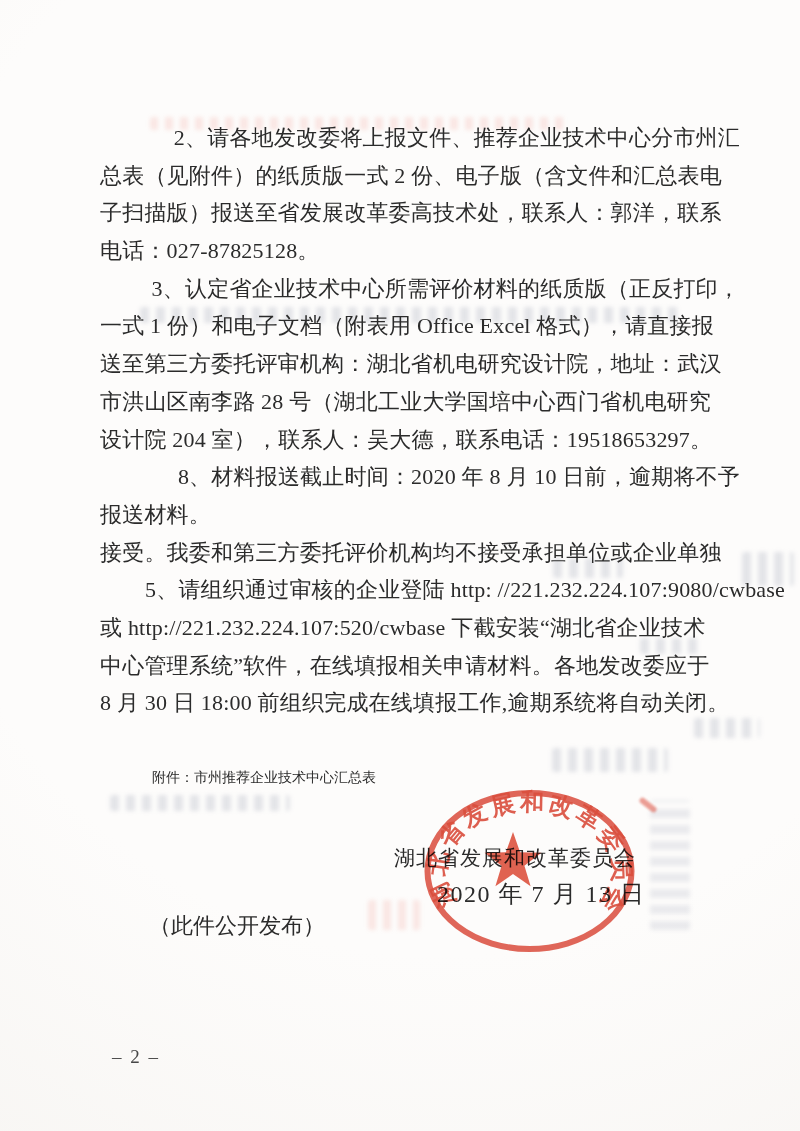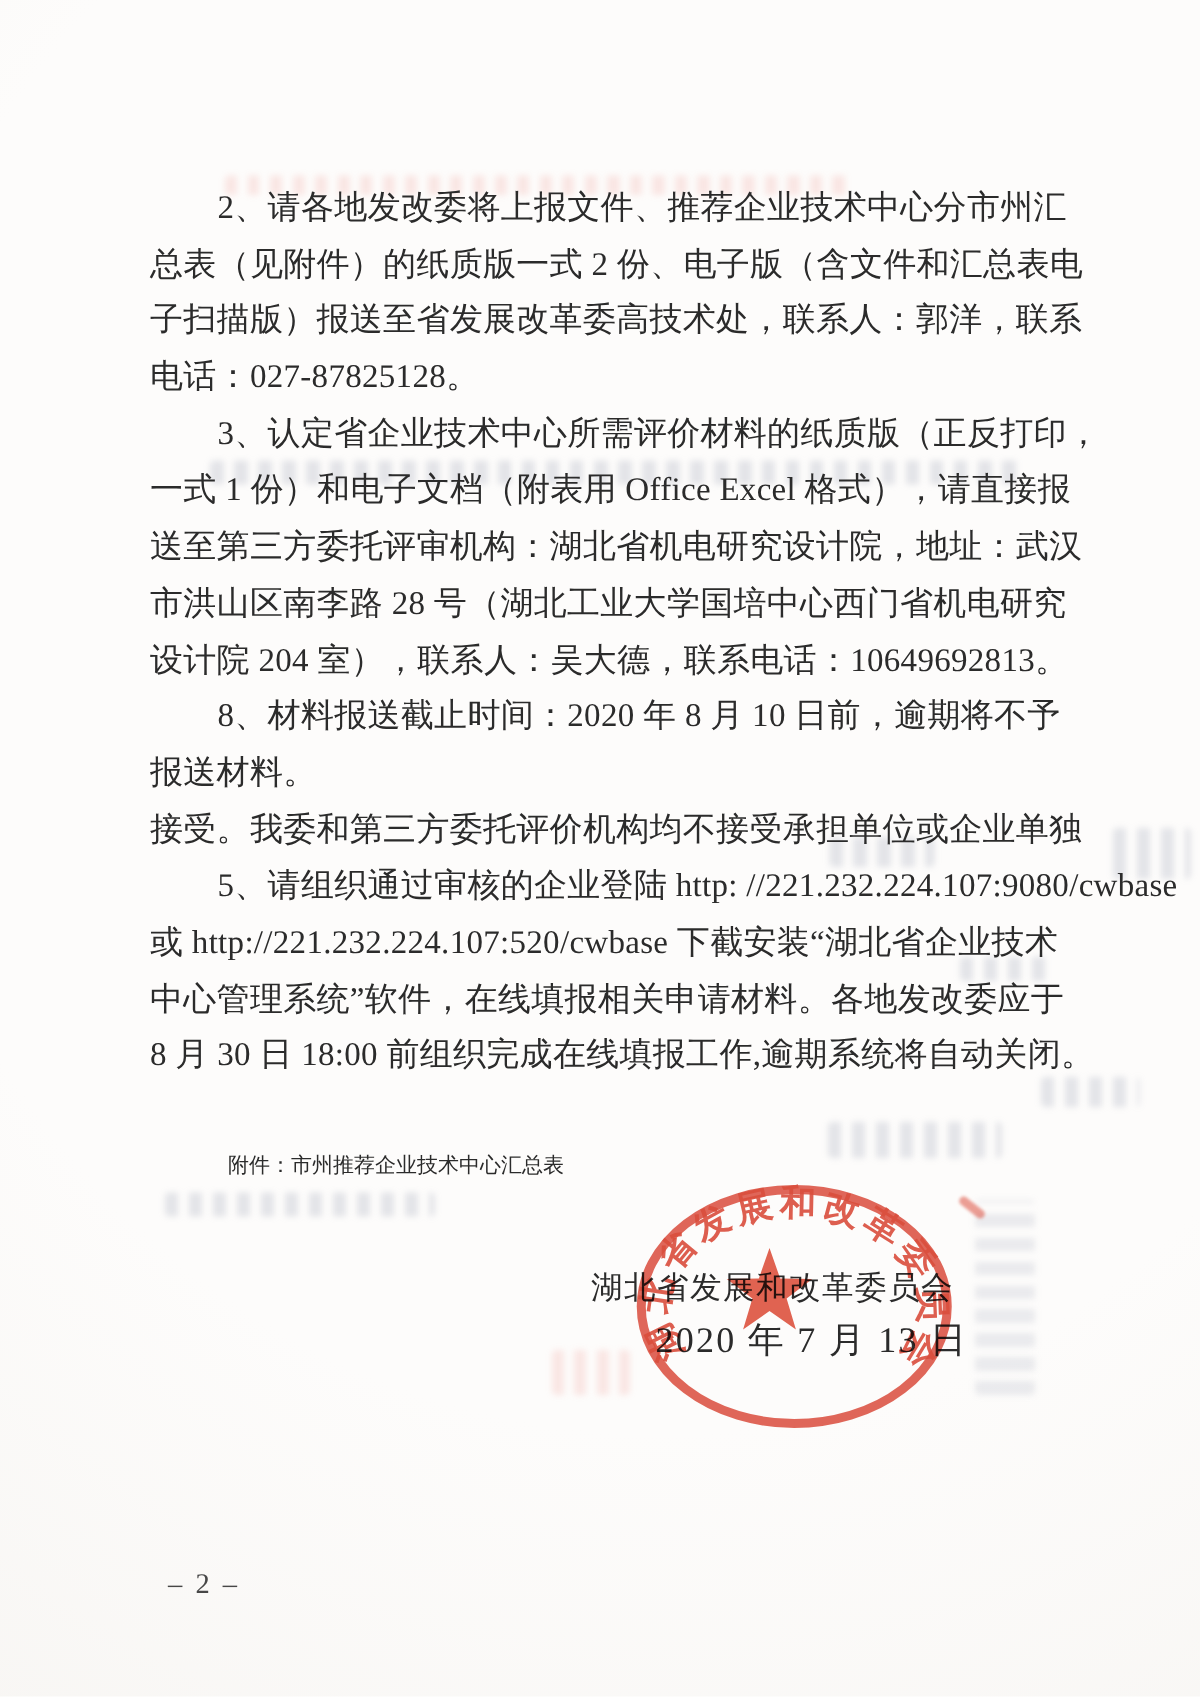--- a/index.html
+++ b/index.html
@@ -9,21 +9,21 @@
     position: relative; overflow: hidden;
     background: radial-gradient(120% 90% at 55% 35%, #fdfcfb 55%, #f6f4f1 100%);
     font-family: "Liberation Serif", "DejaVu Serif", serif;
     color: #2b2b2b;
   }
   .scan-page { position: absolute; inset: 0; }
 
   
   .body-text { position: absolute; left: 100px; top: 119px; width: 640px; font-size: 22px; }
   .line { height: 37.7px; line-height: 37.7px; white-space: nowrap; letter-spacing: 0.2px; }
-  .indent { padding-left: 45px; }
+  .indent { padding-left: 45px; text-align: right; }
 
   .attachment-line { position: absolute; left: 152px; top: 763px; font-size: 14px; line-height: 30px; white-space: nowrap; }
   .issuer-line { position: absolute; left: 394px; top: 845px; font-size: 21px; letter-spacing: 1px; line-height: 26px; white-space: nowrap; }
   .date-line { position: absolute; left: 437px; top: 881px; font-size: 24px; letter-spacing: 1.5px; line-height: 26px; white-space: nowrap; }
   .public-note { position: absolute; left: 149px; top: 912px; font-size: 22px; line-height: 28px; white-space: nowrap; }
   .page-number { position: absolute; left: 112px; top: 1045px; font-size: 19px; line-height: 24px; color: #474747; letter-spacing: 2px; white-space: nowrap; }
 
   
   .seal { position: absolute; left: 418px; top: 784px; mix-blend-mode: multiply; opacity: .93; filter: blur(.2px); }
 
@@ -56,40 +56,41 @@
       <div class="line indent">2、请各地发改委将上报文件、推荐企业技术中心分市州汇</div>
       <div class="line">总表（见附件）的纸质版一式 2 份、电子版（含文件和汇总表电</div>
       <div class="line">子扫描版）报送至省发展改革委高技术处，联系人：郭洋，联系</div>
       <div class="line">电话：027-87825128。</div>
     </div>
     <div class="para">
       <div class="line indent">3、认定省企业技术中心所需评价材料的纸质版（正反打印，</div>
       <div class="line">一式 1 份）和电子文档（附表用 Office Excel 格式），请直接报</div>
       <div class="line">送至第三方委托评审机构：湖北省机电研究设计院，地址：武汉</div>
       <div class="line">市洪山区南李路 28 号（湖北工业大学国培中心西门省机电研究</div>
-      <div class="line">设计院 204 室），联系人：吴大德，联系电话：10649692813。</div>
+      <div class="line">设计院 204 室），联系人：吴大德，联系电话：19518653297。</div>
     </div>
     <div class="para">
       <div class="line indent">8、材料报送截止时间：2020 年 8 月 10 日前，逾期将不予</div>
       <div class="line">报送材料。</div>
       <div class="line">接受。我委和第三方委托评价机构均不接受承担单位或企业单独</div>
     </div>
     <div class="para">
       <div class="line indent">5、请组织通过审核的企业登陆 http: //221.232.224.107:9080/cwbase</div>
       <div class="line">或 http://221.232.224.107:520/cwbase 下截安装“湖北省企业技术</div>
       <div class="line">中心管理系统”软件，在线填报相关申请材料。各地发改委应于</div>
       <div class="line">8 月 30 日 18:00 前组织完成在线填报工作,逾期系统将自动关闭。</div>
     </div>
   </div>
 
   <div class="attachment-line">附件：市州推荐企业技术中心汇总表</div>
 
   <div class="issuer-line">湖北省发展和改革委员会</div>
   <div class="date-line">2020 年 7 月 13 日</div>
 
+  <div class="public-note">（此件公开发布）</div>
 
   <svg class="seal" width="224" height="176" viewBox="0 0 224 176">
     <ellipse cx="111.5" cy="87" rx="102" ry="78" fill="none" stroke="#d9402e" stroke-width="6" opacity="0.86"></ellipse>
     <polygon points="95,48 102.1,68.3 123.5,68.7 106.4,81.7 112.6,102.3 95,90 77.4,102.3 83.6,81.7 66.5,68.7 87.9,68.3" fill="#dc4530" opacity="0.9"></polygon>
     <path id="sealArc" d="M 38.8 117.5 A 84 61 0 1 1 184.2 117.5" fill="none"></path>
     <text font-size="24" font-weight="bold" fill="#d9402e" opacity="0.9" font-family="&quot;Liberation Serif&quot;,&quot;DejaVu Serif&quot;,serif">
       <textPath href="#sealArc" startOffset="0" textLength="300" lengthAdjust="spacing">湖北省发展和改革委员会</textPath>
     </text>
   </svg>
   <div class="smudge-red"></div>

